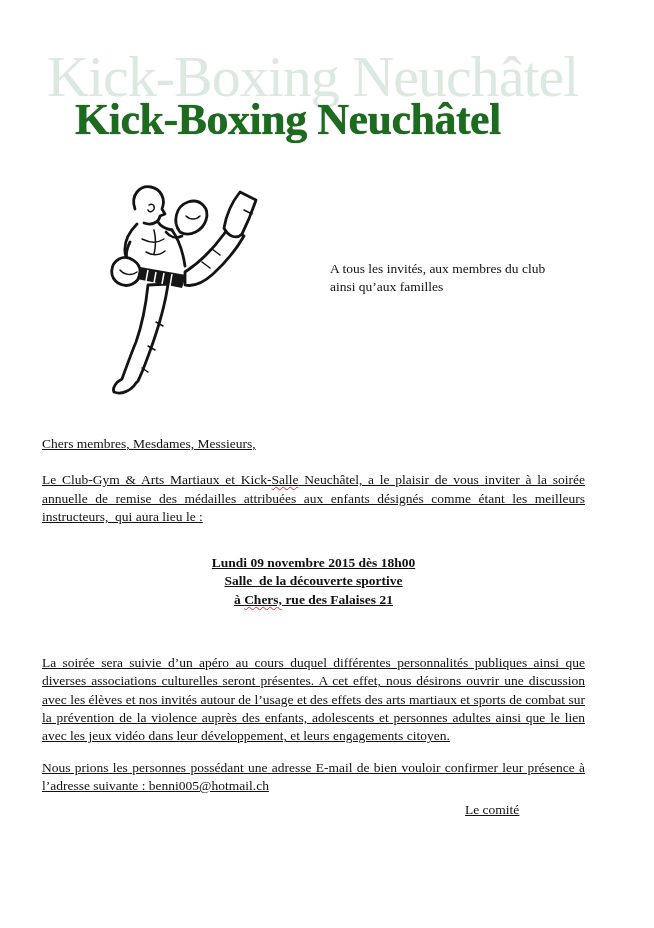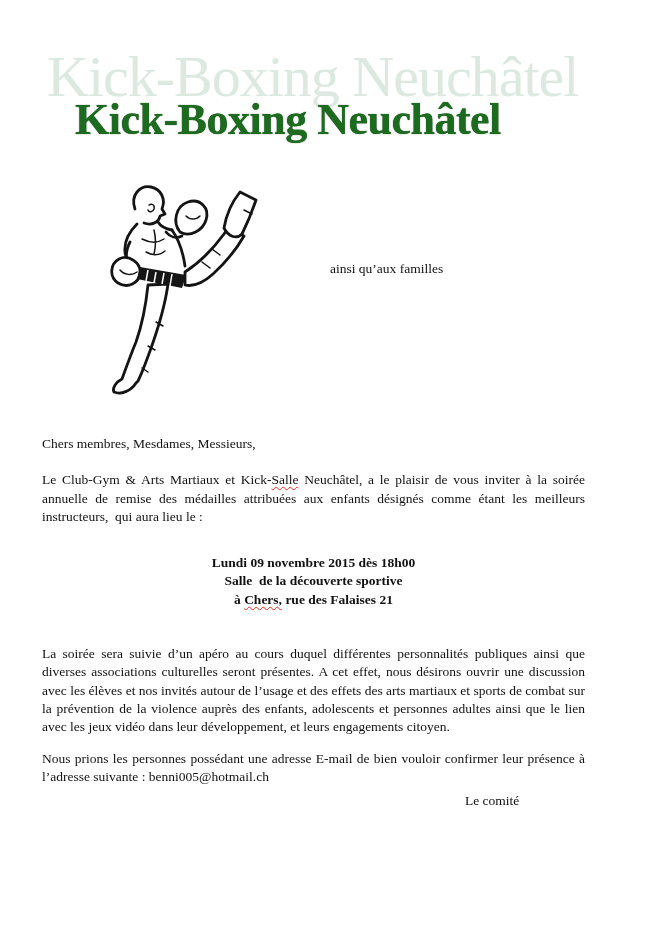--- a/index.html
+++ b/index.html
@@ -27,28 +27,28 @@
 
   
   .hero { position: relative; height: 245px; }
   .hero svg { position: absolute; left: 106px; top: 22px; }
   .recipients {
     position: absolute; left: 330px; top: 100px;
     font-size: 13.5px; line-height: 18.3px; width: 260px;
   }
 
   
-  .letter { padding: 0 69px 0 42px; font-size: 13.5px; line-height: 18.3px; }
+  .letter { padding: 0 69px 0 42px; font-size: 13.5px; line-height: 18.3px; text-decoration: underline; }
   .salutation { margin-top: 30px; }
   .para { text-align: justify; }
   .invite { margin-top: 18px; }
   .event {
     margin-top: 28px; text-align: center; font-weight: bold;
   }
-  .apero { margin-top: 36px; }
+  .apero { margin-top: 45px; }
   .rsvp { margin-top: 13px; }
   .closing { margin-top: 13px; }
   .signature { margin-top: 6px; padding-left: 423px; }
 
   .misspell {
     text-decoration: underline;
     text-decoration-style: wavy;
     text-decoration-color: #e02b20;
     text-decoration-thickness: 1px;
     text-underline-offset: 2px;
@@ -97,20 +97,21 @@
       <path class="thin" d="M14,88 c4,5 12,6 17,2"></path>
 
       <path class="solid" d="M34,85 L80,93 L76,106 L31,97 Z"></path>
       <path class="hatch" d="M42,88 L40,99 M50,90 L48,101 M58,91 L56,102 M66,92 L64,104"></path>
 
       <path class="ln" d="M29,27 C24,13 34,3 45,5 C55,7 60,17 56,27 L59,32 L54,34 C53,40 46,44 38,41"></path>
       <path class="thin" d="M43,23 c3,-2 6,0 5,4 c-1,3 -5,4 -6,1"></path>
       <path class="ln" d="M52,40 C55,45 60,47 66,48"></path>
     </svg>
     <div class="recipients">
+      <div>A tous les invités, aux membres du club</div>
       <div>ainsi qu’aux familles</div>
     </div>
   </section>
 
   <main class="letter">
 
     <p class="salutation">Chers membres, Mesdames, Messieurs,</p>
 
     <p class="para invite"><span>Le Club-Gym &amp; Arts Martiaux et Kick-</span><span class="misspell">Salle</span><span> Neuchâtel, a le plaisir de vous inviter à la soirée annuelle de remise des médailles attribuées aux enfants désignés comme étant les meilleurs instructeurs,&nbsp; qui aura lieu le :</span></p>
 

